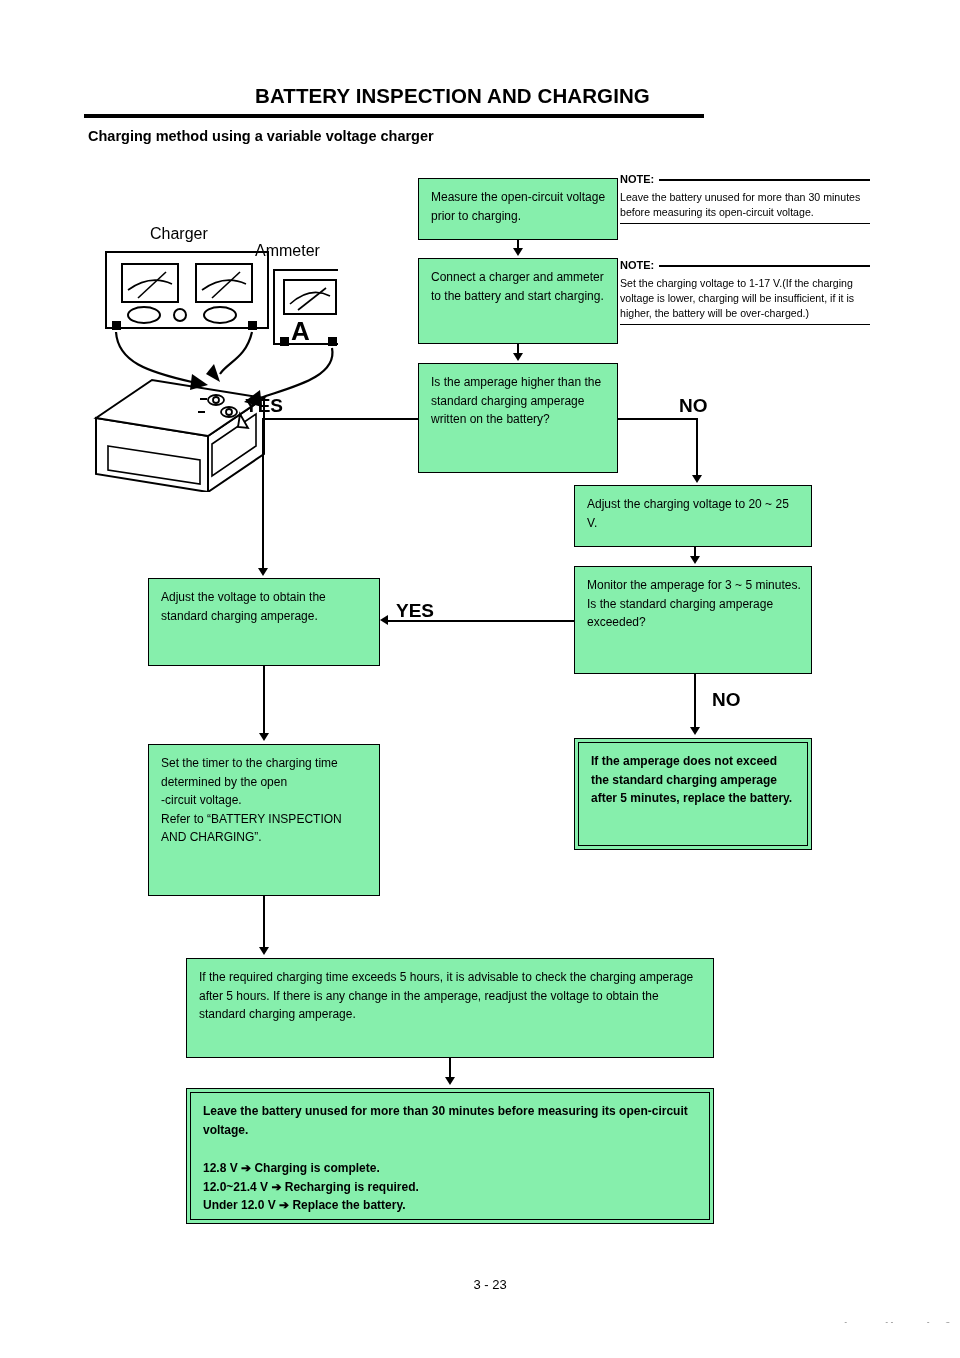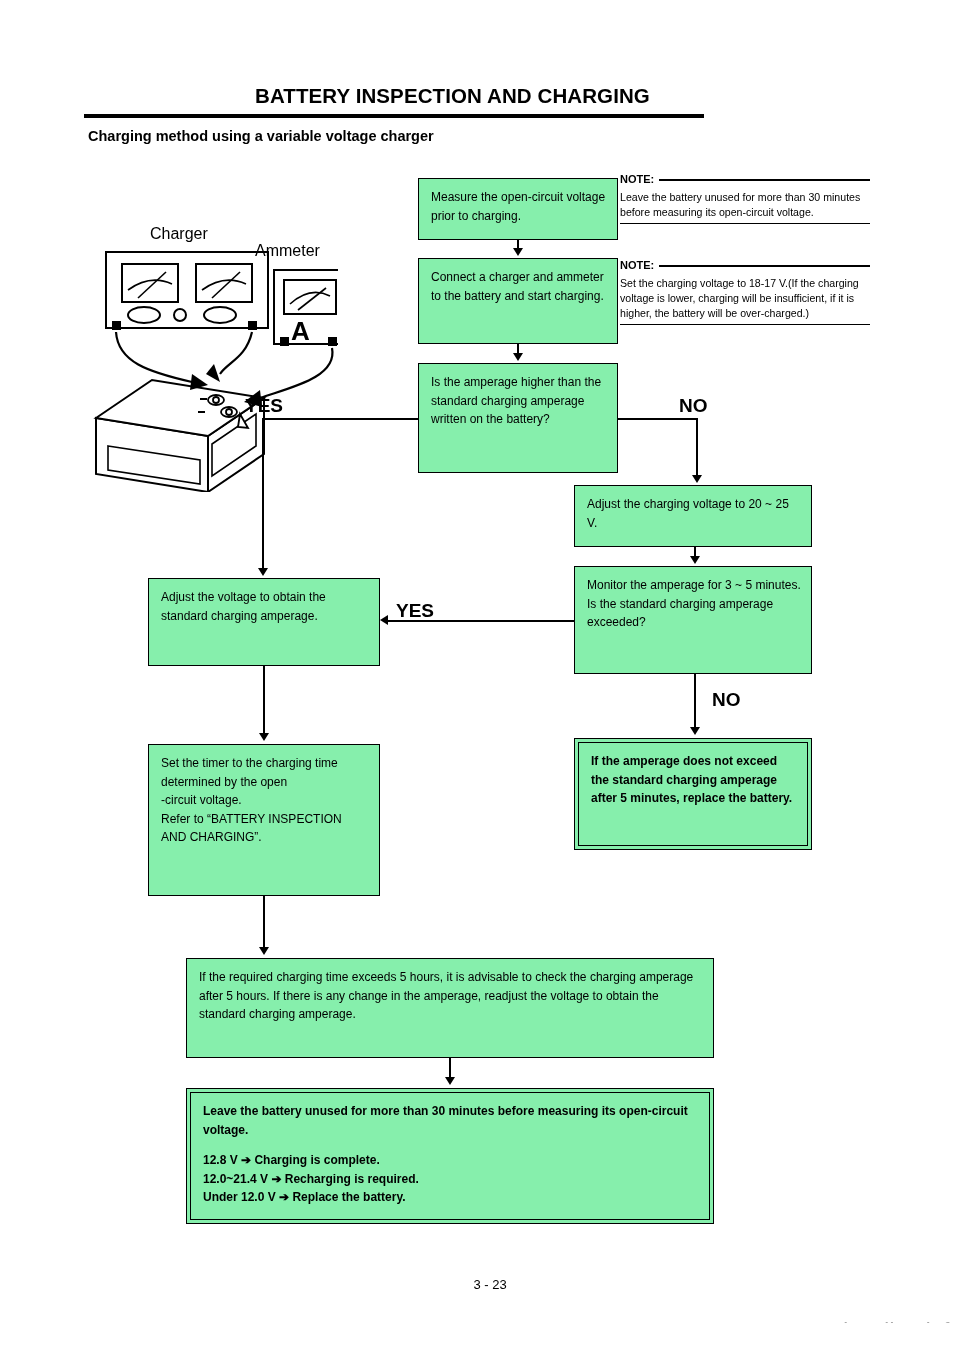--- a/index.html
+++ b/index.html
@@ -271,21 +271,21 @@
     </div>
     <div class="note-body">Leave the battery unused for more than 30 minutes before measuring its open-circuit voltage.</div>
     <div class="note-foot"></div>
   </div>
 
   <div class="note" style="left:620px; top:258px; width:250px;">
     <div class="note-head">
       <span>NOTE:</span>
       <span class="bar"></span>
     </div>
-    <div class="note-body">Set the charging voltage to 18-17 V.(If the charging voltage is lower, charging will be insufficient, if it is higher, the battery will be over-charged.)</div>
+    <div class="note-body">Set the charging voltage to 1-17 V.(If the charging voltage is lower, charging will be insufficient, if it is higher, the battery will be over-charged.)</div>
     <div class="note-foot"></div>
   </div>
 
   <div class="fbox" style="left:418px; top:178px; width:200px; height:62px;">Measure the open-circuit voltage prior to charging.</div>
 
   <div class="fbox" style="left:418px; top:258px; width:200px; height:86px;">Connect a charger and ammeter to the battery and start charging.</div>
 
   <div class="fbox" style="left:418px; top:363px; width:200px; height:110px;">Is the amperage higher than the standard charging amperage written on the battery?</div>
 
   <div class="fbox" style="left:574px; top:485px; width:238px; height:62px;">Adjust the charging voltage to 20 ~ 25 V.</div>
@@ -302,21 +302,21 @@
     <p>Set the timer to the charging time determined by the open</p>
     <p>-circuit voltage.</p>
     <p>Refer to “BATTERY INSPECTION AND CHARGING”.</p>
   </div>
 
   <div class="fbox" style="left:186px; top:958px; width:528px; height:100px;">If the required charging time exceeds 5 hours, it is advisable to check the charging amperage after 5 hours. If there is any change in the amperage, readjust the voltage to obtain the standard charging amperage.</div>
 
   <div class="fbox dbl" style="left:186px; top:1088px; width:528px; height:136px;">
     <div class="inner">
       <p>Leave the battery unused for more than 30 minutes before measuring its open-circuit voltage.</p>
-      <p style="margin-top:12px;">12.8 V ➔ Charging is complete.</p>
+      <p style="margin-top:20px;">12.8 V ➔ Charging is complete.</p>
       <p>12.0~21.4 V ➔ Recharging is required.</p>
       <p>Under 12.0 V ➔ Replace the battery.</p>
     </div>
   </div>
 
   <div class="ln v" style="left:517px; top:240px; height:10px;"></div>
   <div class="arw down" style="left:513px; top:248px;"></div>
 
   <div class="ln v" style="left:517px; top:344px; height:11px;"></div>
   <div class="arw down" style="left:513px; top:353px;"></div>

